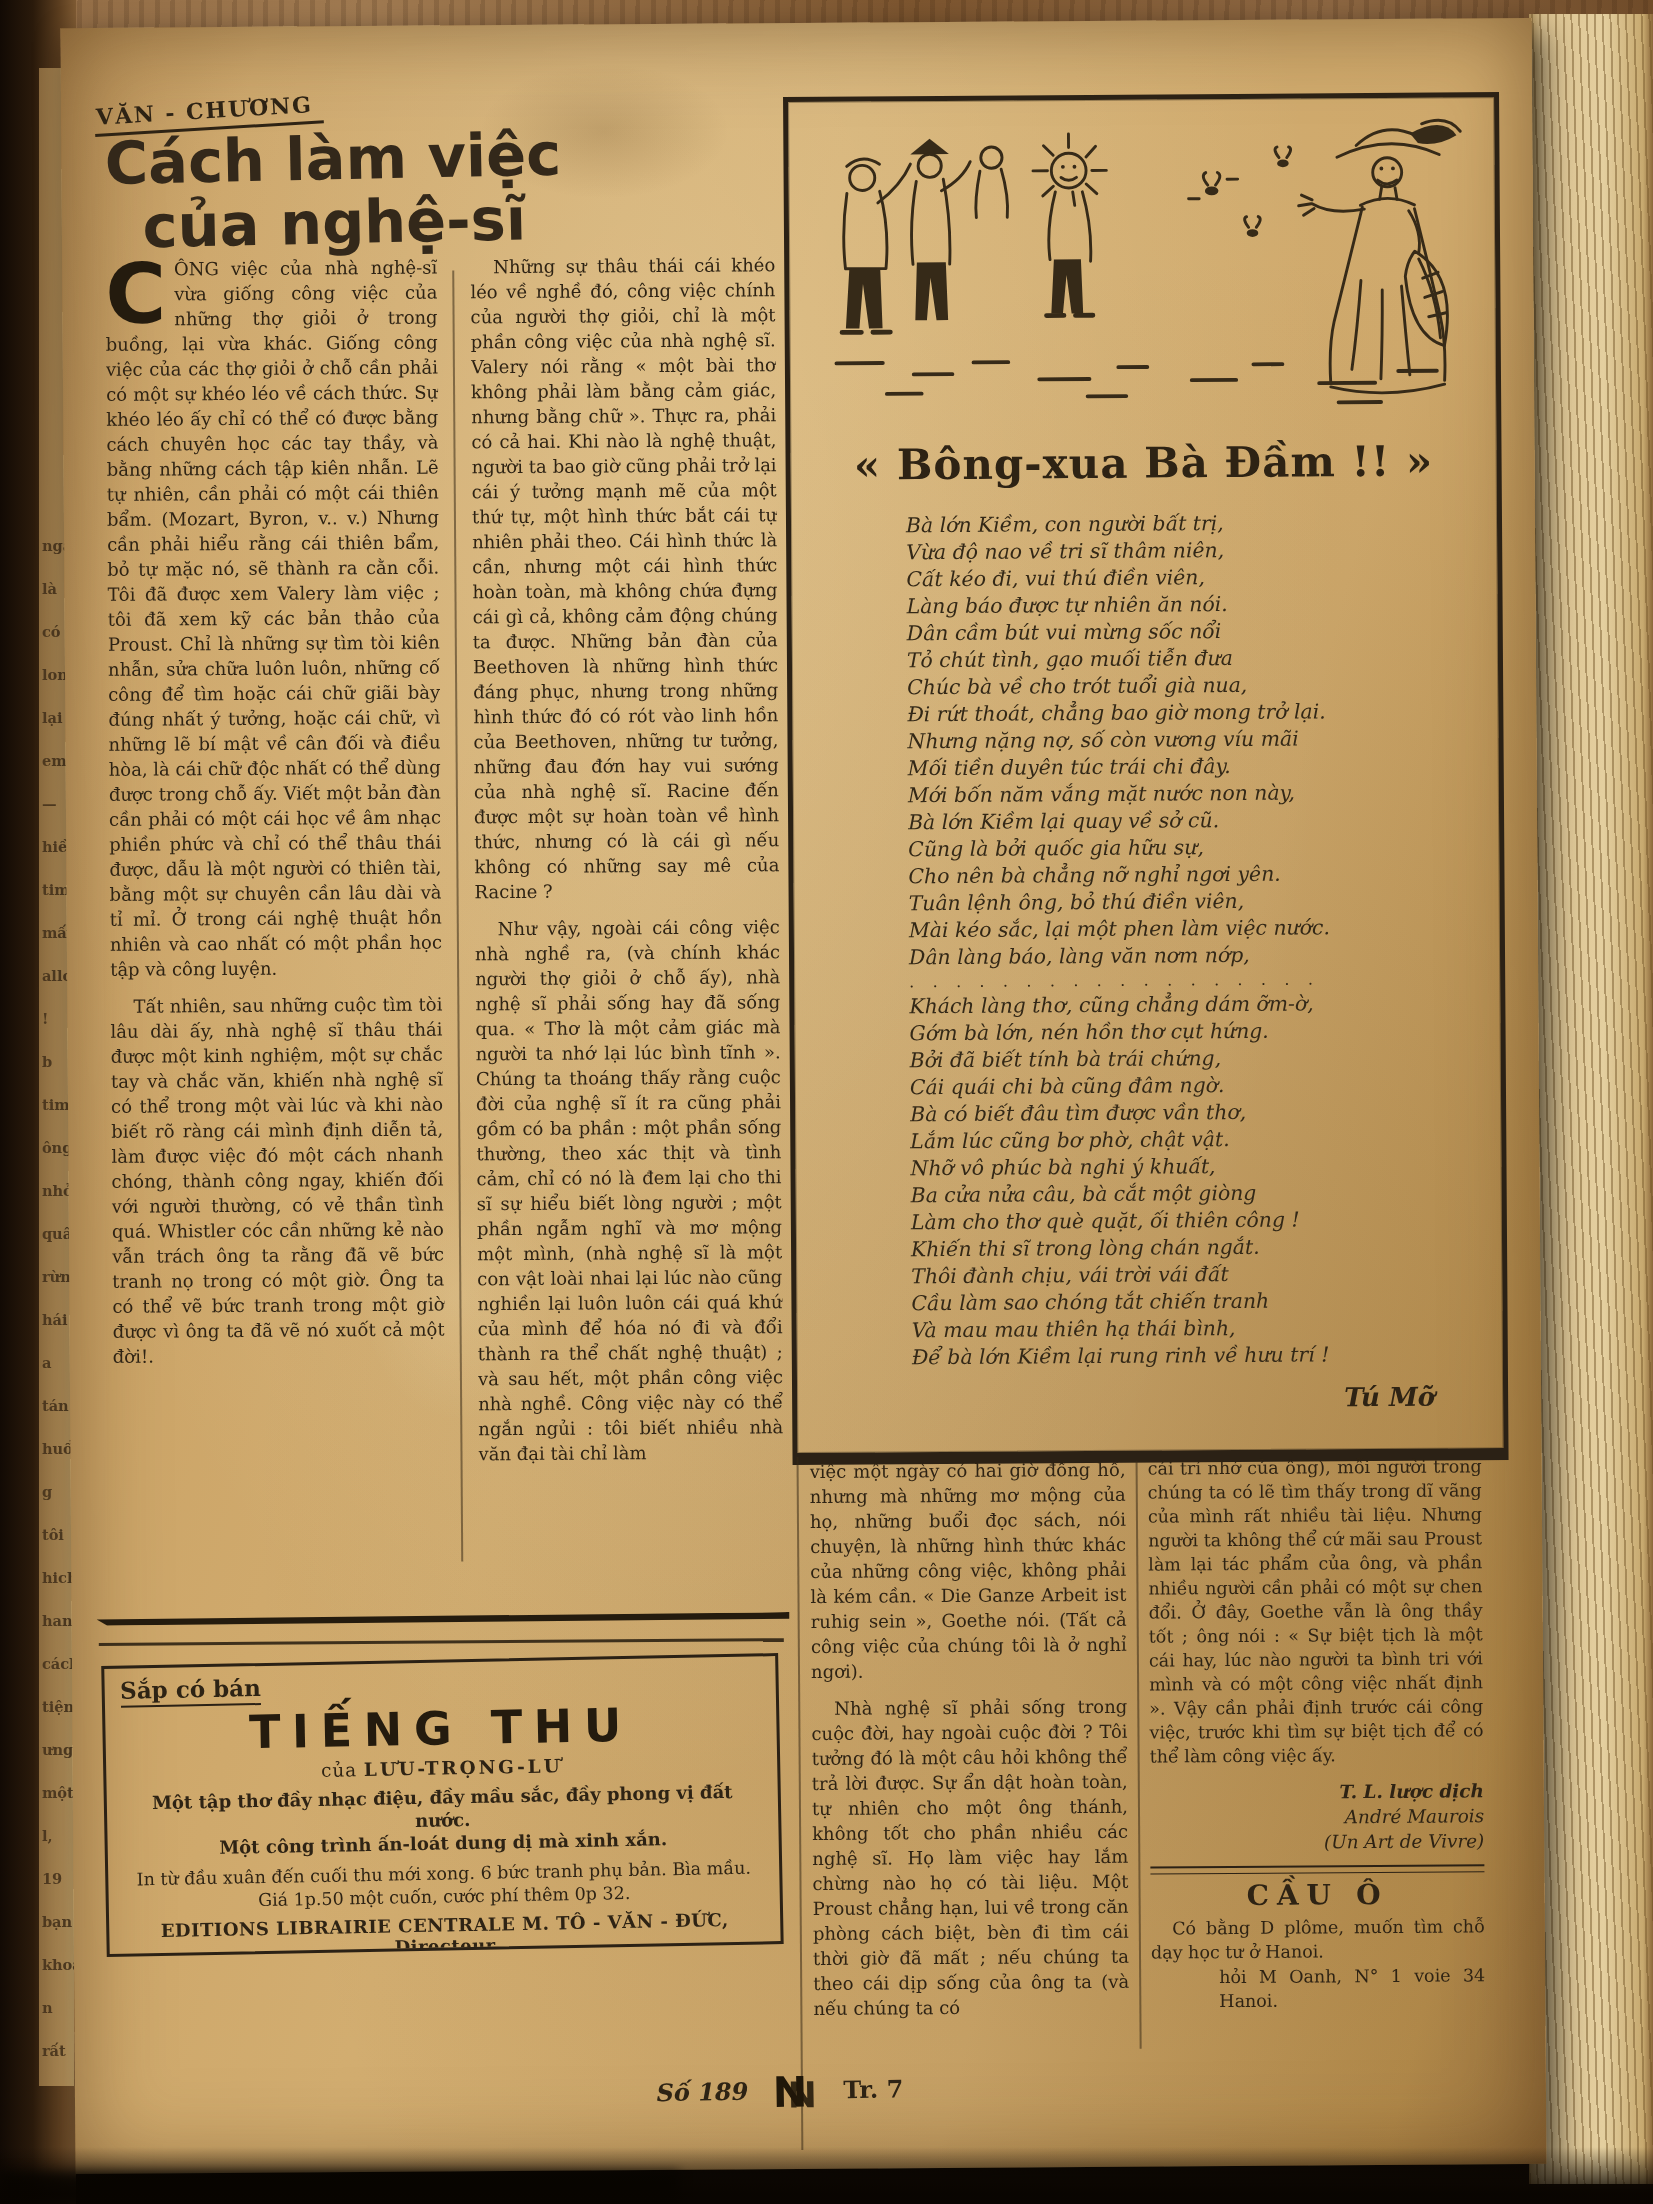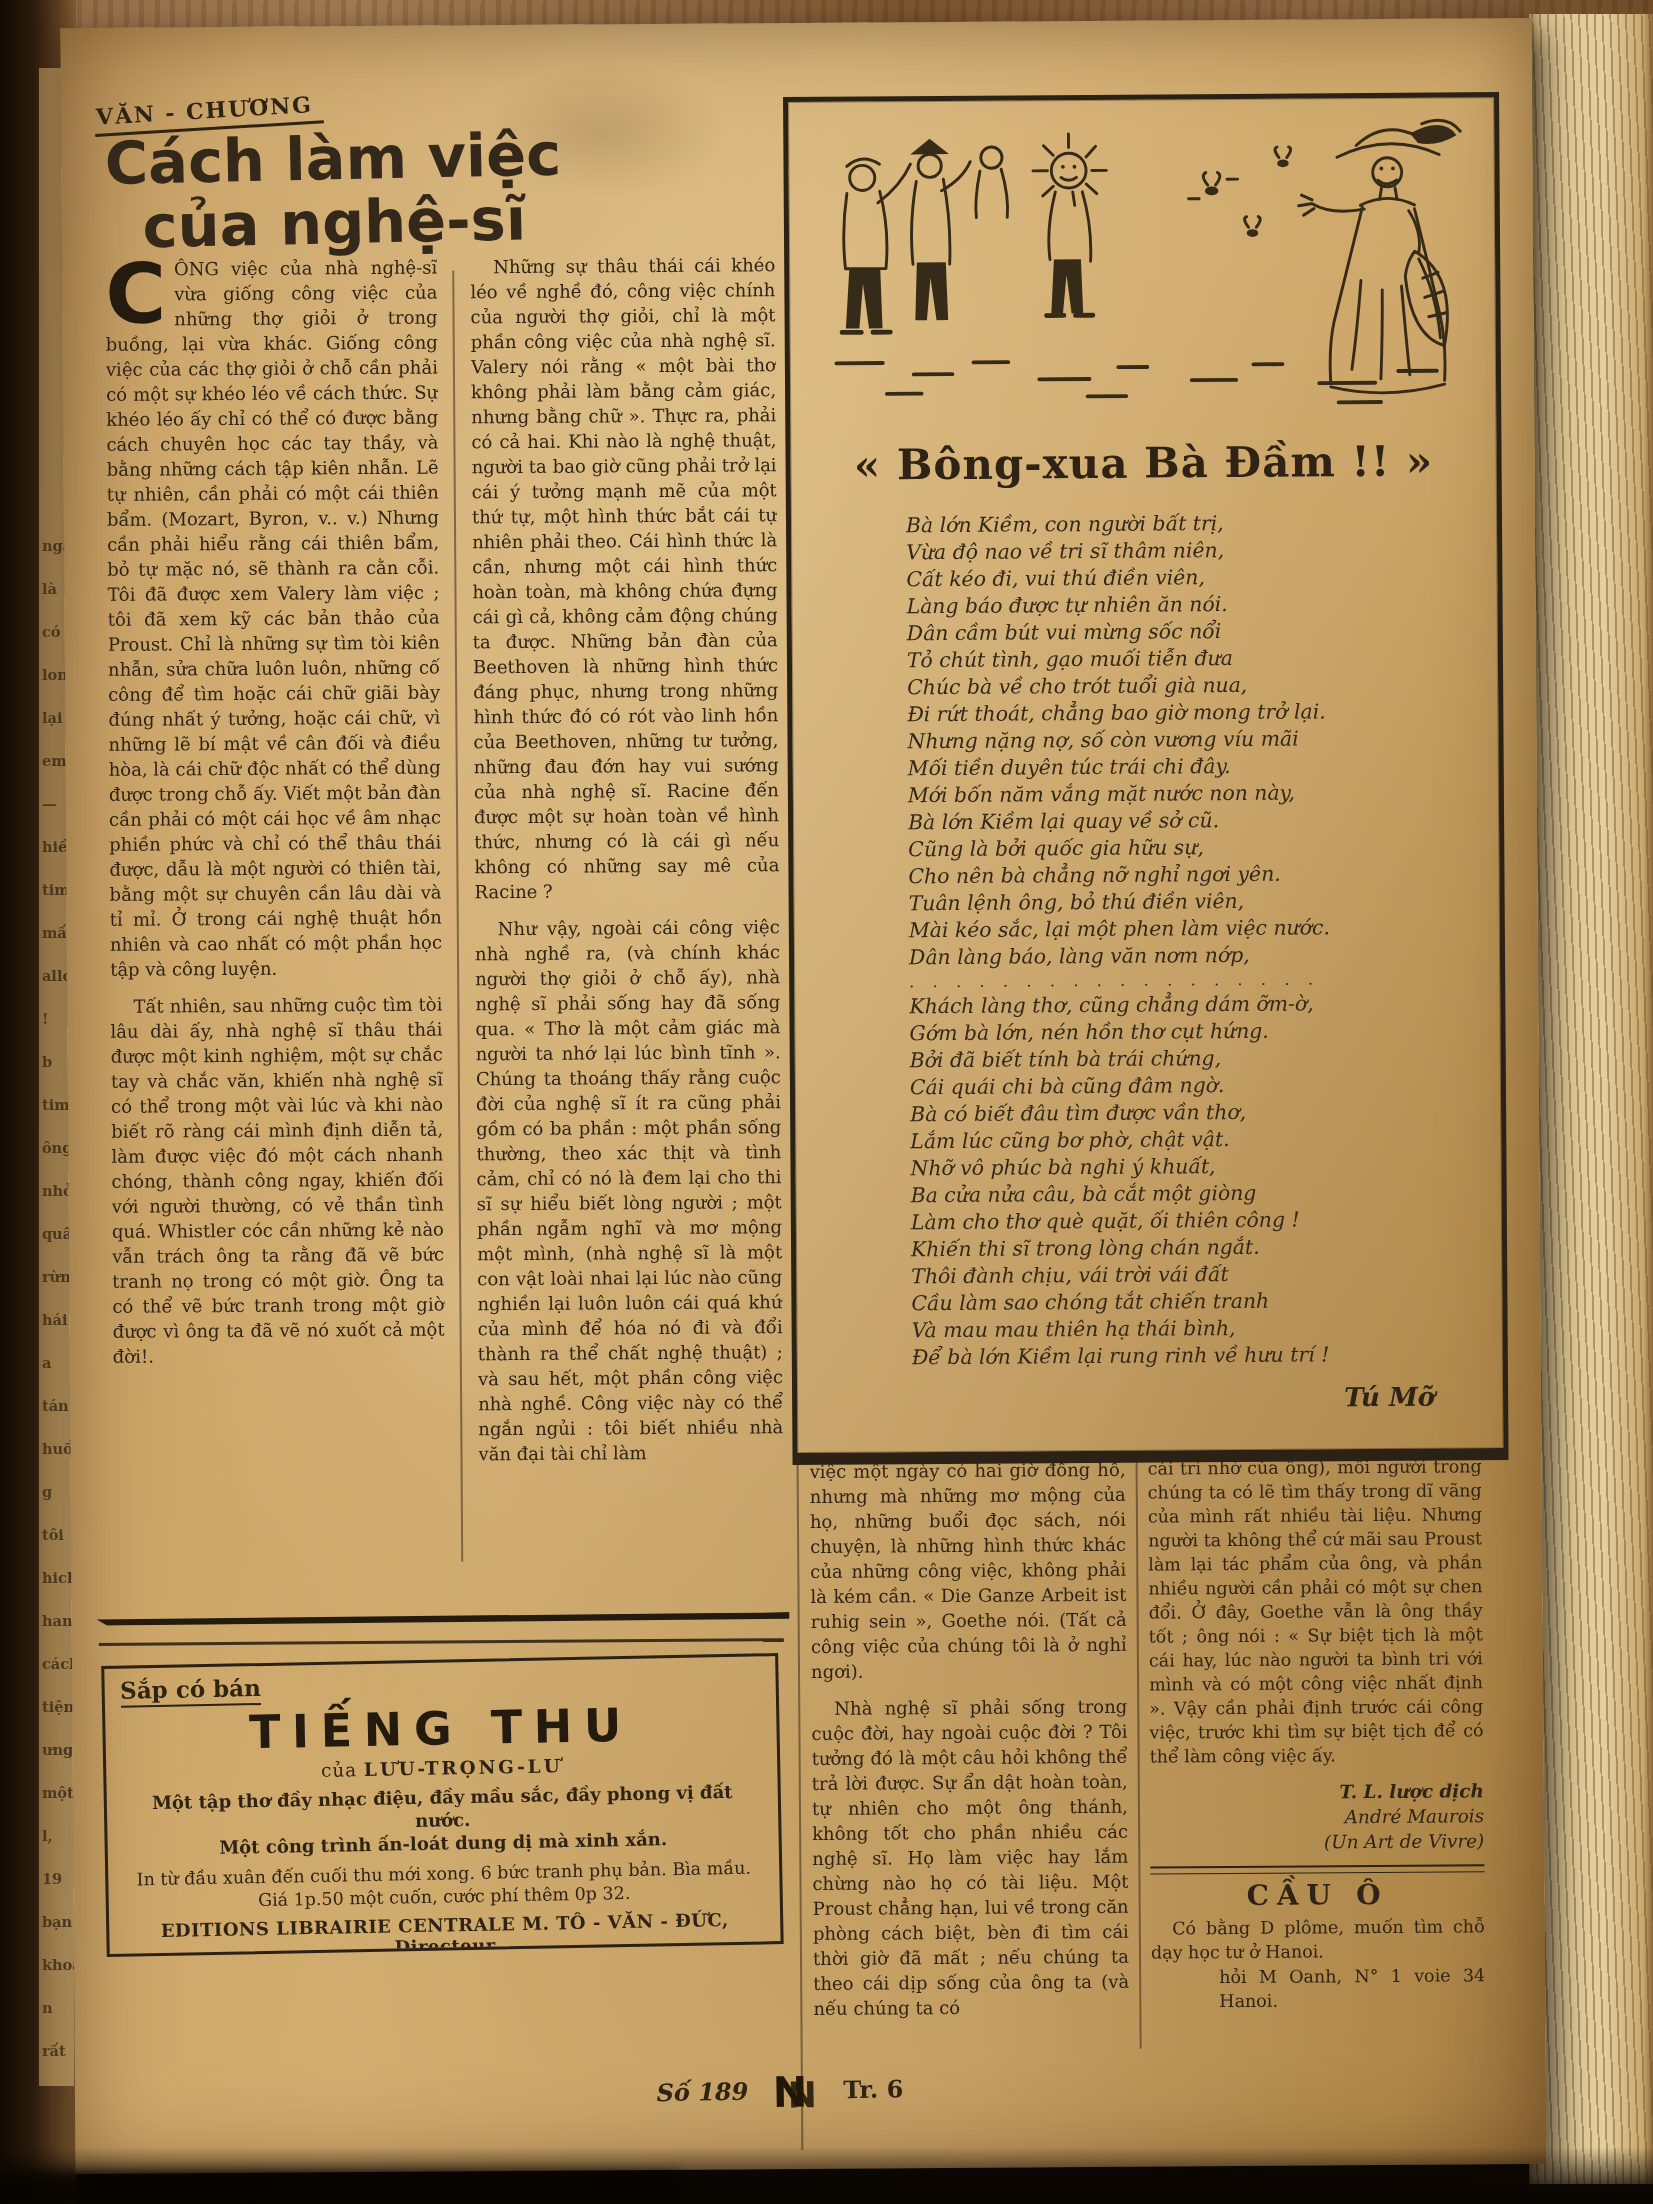--- a/index.html
+++ b/index.html
@@ -293,20 +293,20 @@
       <div class="cauo-line">Có bằng D plôme, muốn tìm chỗ dạy học tư ở Hanoi.</div>
       <div class="cauo-line2">hỏi M Oanh, N° 1 voie 34 Hanoi.</div>
     </div>
 
     <div class="footer">
       <span class="footer-issue">Số 189</span>
       <svg width="45" height="37" viewBox="0 0 50 40">
         <path d="M4 38 V4 h8 l14 22 V4 h8 v34 h-8 L12 16 v22 z" fill="#201709"></path>
         <path d="M20 39 V10 h6 l12 19 V10 h7 v29 h-7 L26 20 v19 z" fill="#201709" opacity="0.88"></path>
       </svg>
-      <span class="footer-page">Tr. 6</span>
+      <span class="footer-page">Tr. 7</span>
     </div>
   </div>
 
   <div class="bottom-dark"></div>
   <div class="bottom-shadow"></div>
 </div>
 
 
 </body></html>

